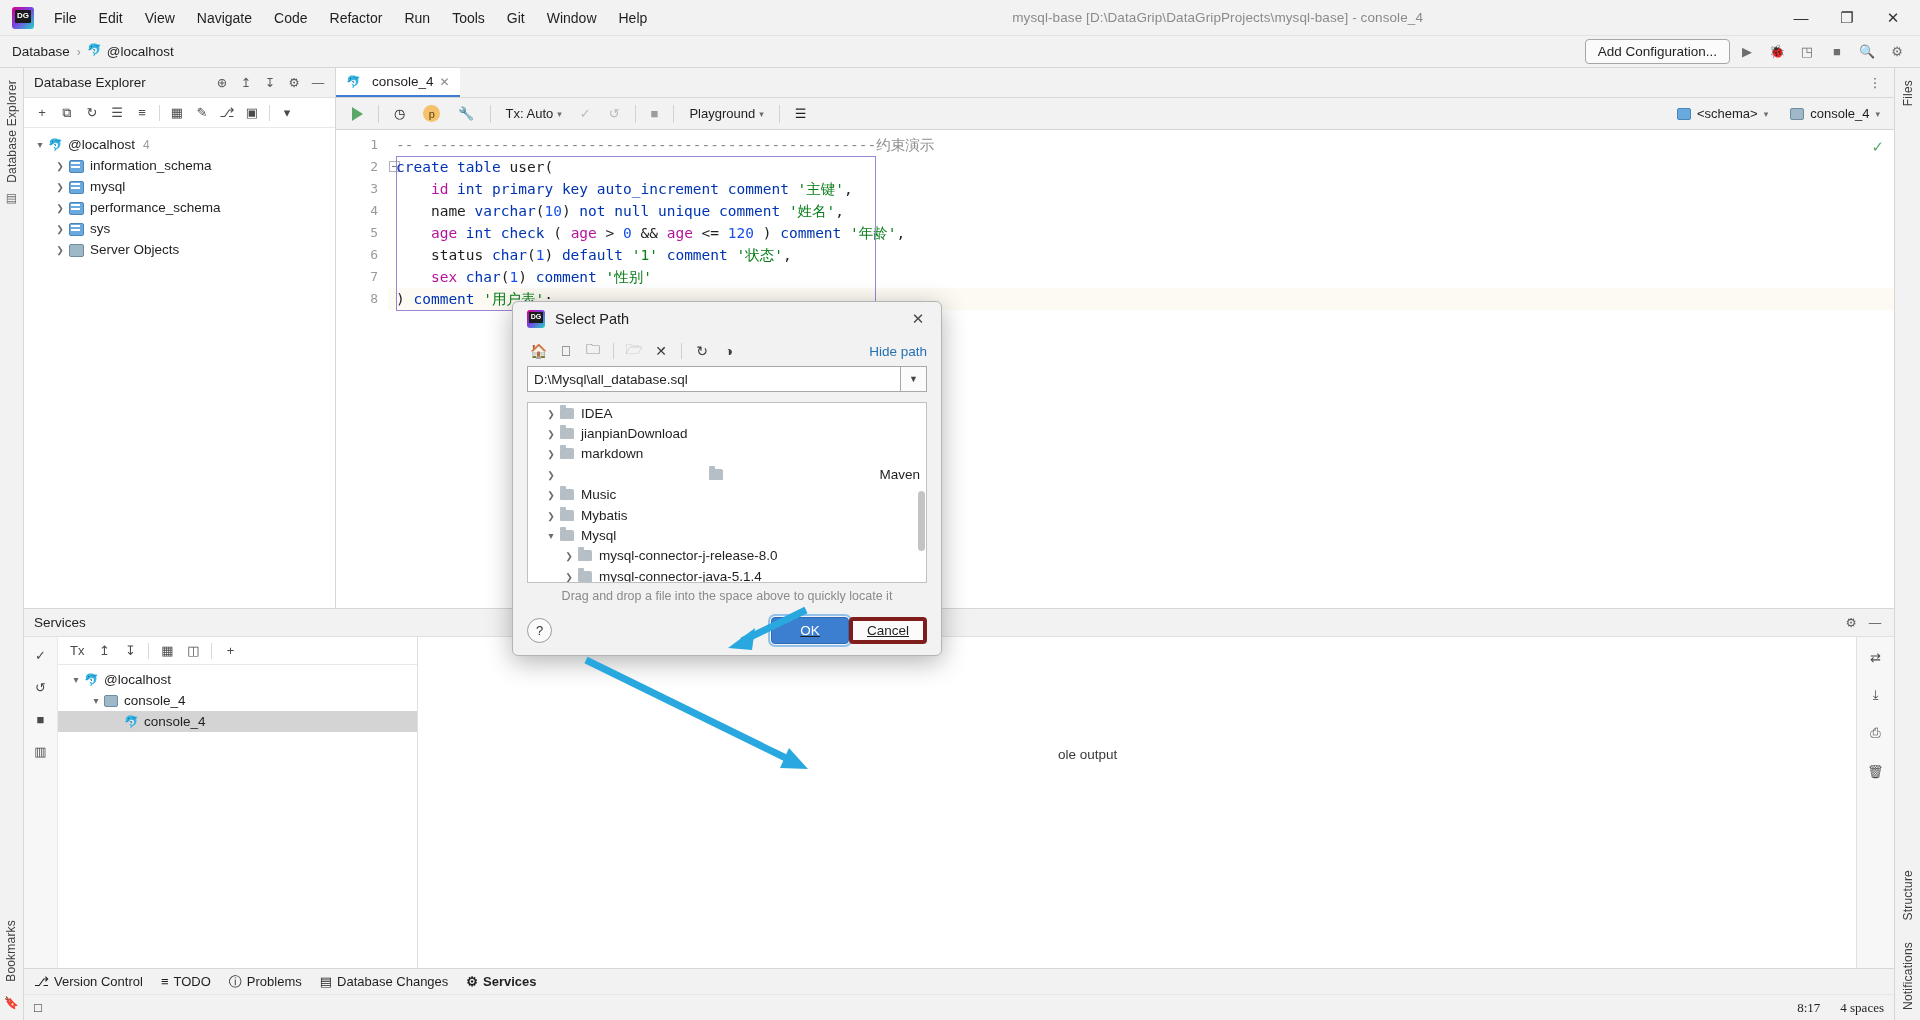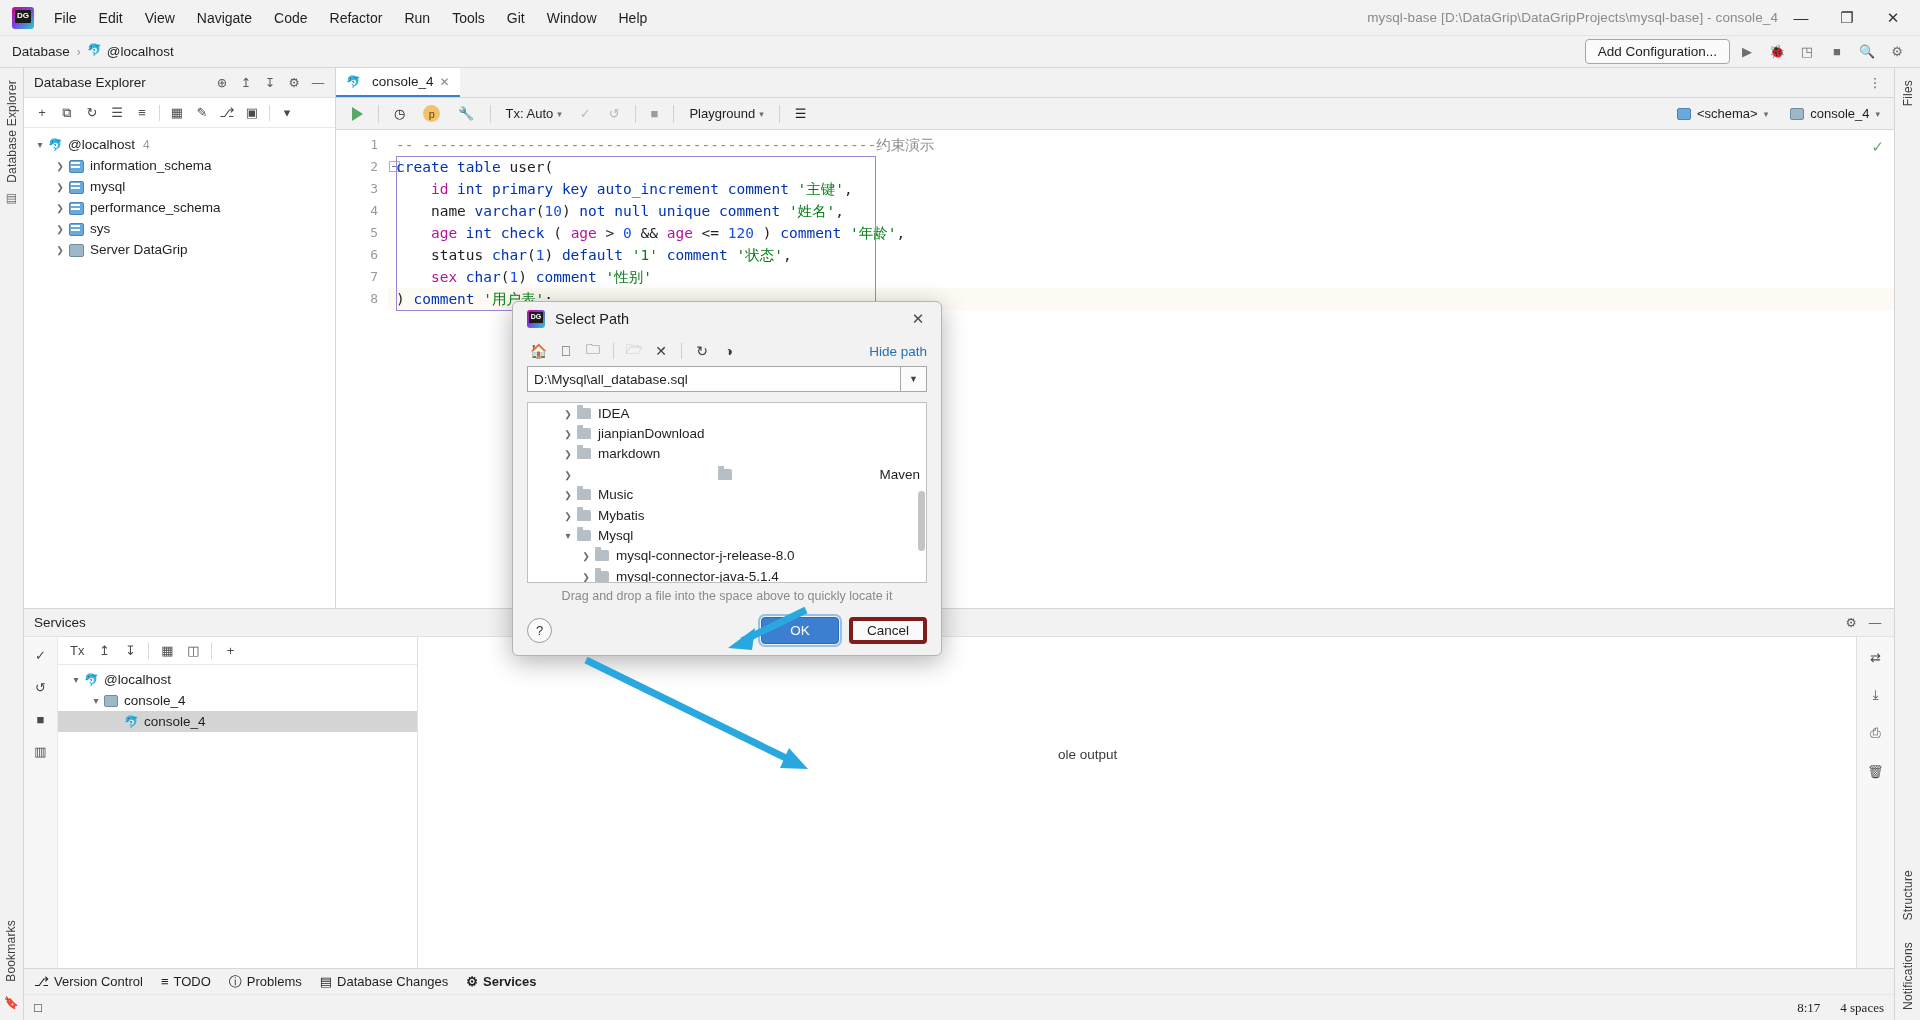--- a/index.html
+++ b/index.html
@@ -28,21 +28,21 @@
   .dg-logo::after{
     content:"DG"; position:absolute; inset:3px 3px 6px 3px; background:#1b1b1b;
     color:#fff; font-size:8px; font-weight:bold; line-height:11px; text-align:center;
     border-radius:1px;
   }
   .menubar { display:flex; align-items:center; gap:2px; }
   .menu-item {
     padding:4px 10px; font-size:14px; color:#1f1f1f; cursor:default; border-radius:3px;
   }
   .win-title {
-    flex:1; text-align:right; color:#8a8a8a; font-size:13.5px; letter-spacing:.1px;
+    flex:1; text-align:center; color:#8a8a8a; font-size:13.5px; letter-spacing:.1px;
   }
   .win-btns { display:flex; align-items:center; gap:0; margin-right:4px; }
   .win-btn { width:46px; height:34px; display:flex; align-items:center; justify-content:center;
              font-size:15px; color:#333; cursor:default; }
 
   
   .navbar {
     height:32px; background:#f2f2f2; display:flex; align-items:center;
     border-bottom:1px solid #d6d6d6; flex:none; padding-left:12px;
   }
@@ -240,39 +240,39 @@
 
   .dlg-path { margin:0 14px; display:flex; align-items:stretch; flex:none; }
   .pathbox { flex:1; height:26px; border:1px solid #a8a8a8; background:#fff;
              display:flex; align-items:center; padding:0 6px; font-size:13.5px; }
   .pathdrop { width:26px; height:26px; border:1px solid #a8a8a8; border-left:none;
               background:#fbfbfb; display:flex; align-items:center; justify-content:center;
               font-size:9px; color:#444; cursor:default; }
 
   .dlg-list {
     margin:10px 14px 0 14px; background:#fff; border:1px solid #c0c0c0;
-    flex:1; min-height:0; overflow:hidden; position:relative;padding-left:17px;
+    flex:1; min-height:0; overflow:hidden; position:relative;
   }
   .fl-row { display:flex; align-items:center; height:20.4px; font-size:13.5px;
             padding-right:6px; cursor:default; white-space:nowrap; }
   .fl-chev { width:18px; text-align:center; color:#6b6b6b; font-size:10px; flex:none; }
   .fl-chev.open::before{ content:"\25BE"; }
   .fl-chev.closed::before{ content:"\276F"; font-size:9px; }
   .folder { width:14px; height:11px; background:#b6bfc6; border-radius:1px 2px 1px 1px;
             margin-right:7px; flex:none; position:relative; }
   .folder::before{ content:""; position:absolute; left:0; top:-3px; width:6px; height:3px;
                    background:#b6bfc6; border-radius:1px 1px 0 0; }
   .scrollbar { position:absolute; right:1px; top:88px; width:7px; height:60px;
                background:#c4c4c4; border-radius:4px; }
   .dlg-hint { text-align:center; font-size:12.5px; color:#8a8a8a; padding:6px 0 2px 0; flex:none; }
   .dlg-foot { height:50px; display:flex; align-items:center; padding:0 14px; flex:none; }
   .help-btn { width:25px; height:25px; border-radius:50%; border:1px solid #9a9a9a;
               background:#fbfbfb; display:flex; align-items:center; justify-content:center;
               font-size:13px; color:#333; cursor:default; }
-  .foot-right { margin-left:auto; display:flex; gap:10px; align-items:center; }
+  .foot-right { margin-left:auto; display:flex; gap:0; align-items:center;text-decoration:underline; }
   .btn { min-width:78px; height:27px; border-radius:4px; font-size:13.5px;
          display:flex; align-items:center; justify-content:center; cursor:default; }
   .btn.primary { background:#3c7fd0; color:#fff; border:1px solid #2f6bb5;
                  outline:2px solid #94c0ec; outline-offset:1px; }
   .btn.ghost { background:#fbfbfb; color:#1f1f1f; border:4px solid #7f1d1d; }
 
   
   .anno { position:absolute; inset:0; pointer-events:none; }
 </style>
 </head>
@@ -381,21 +381,21 @@
               <span>performance_schema</span>
             </div>
             <div class="trow" style="padding-left:28px">
               <span class="chev closed"></span>
               <span class="db-ico schema"></span>
               <span>sys</span>
             </div>
             <div class="trow" style="padding-left:28px">
               <span class="chev closed"></span>
               <span class="db-ico server"></span>
-              <span>Server DataGrip</span>
+              <span>Server Objects</span>
             </div>
           </div>
         </div>
 
         <div class="editorcol">
           <div class="tabstrip">
             <div class="etab">
               <span class="dolphin">🐬</span>
               <span>console_4</span>
               <span class="x">✕</span>

